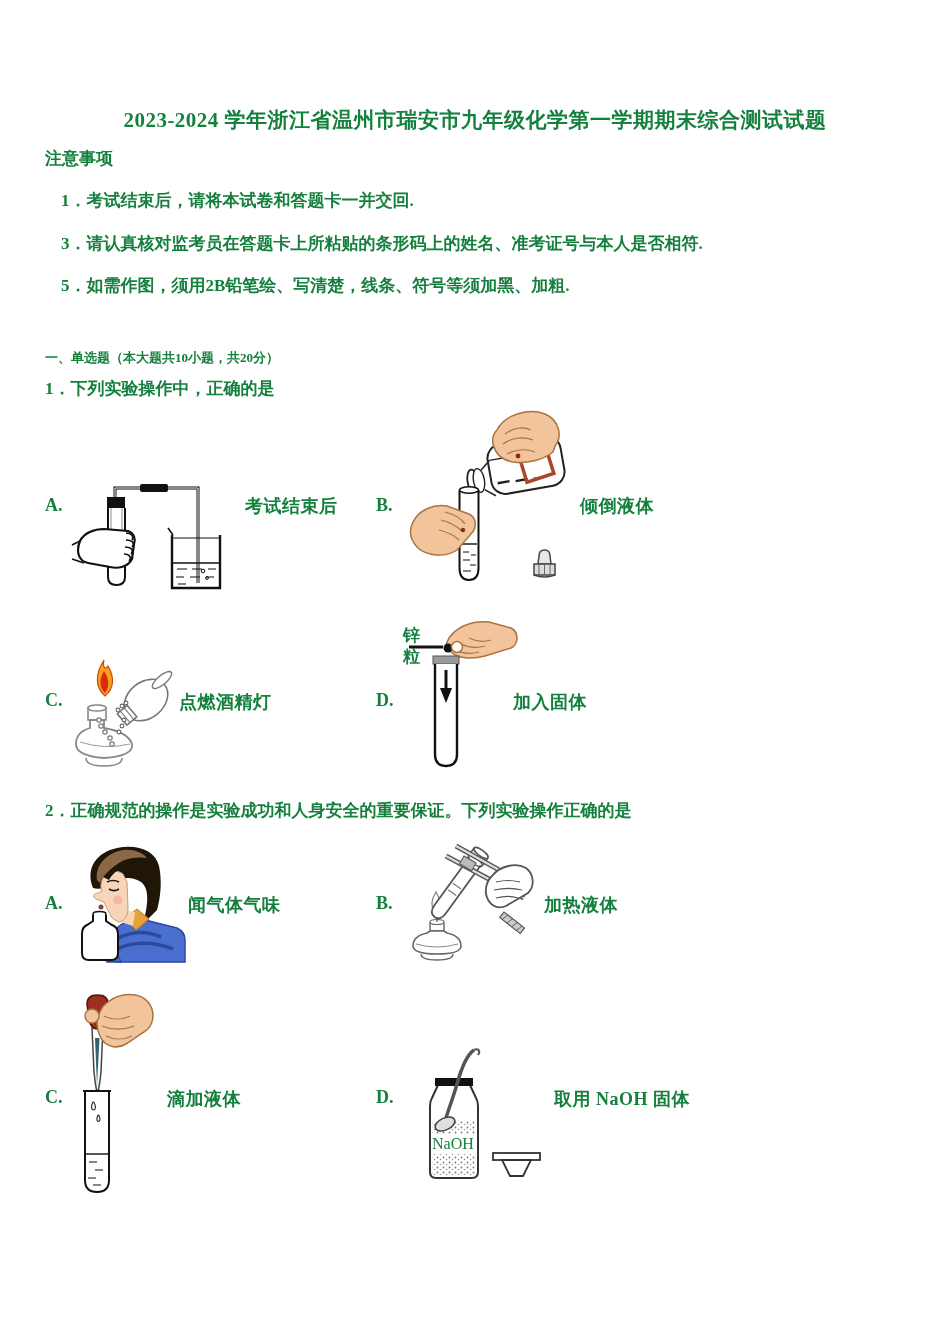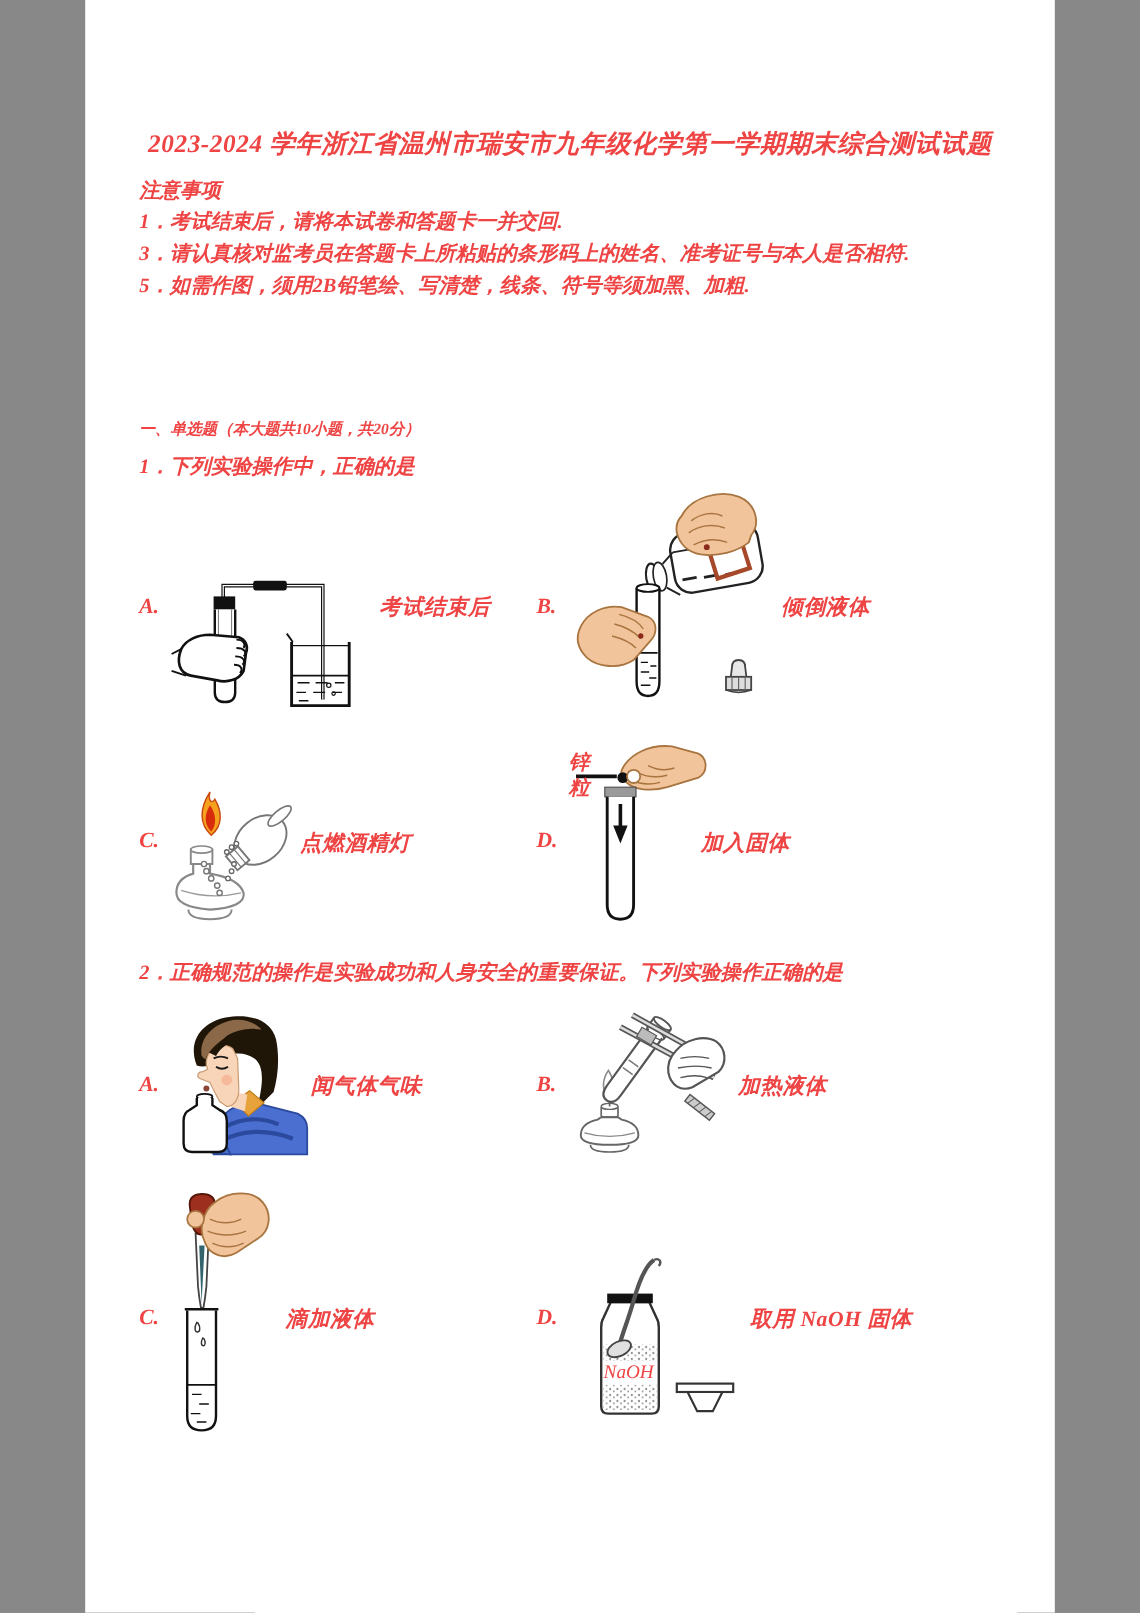--- a/index.html
+++ b/index.html
@@ -1,29 +1,28 @@
 <!DOCTYPE html>
 <html><head>
 <meta charset="utf-8">
 <style>
   html,body{margin:0;padding:0;background:#888;}
   .page{
-    position:relative;width:808px;height:1344px;margin:0 auto;
-    background:#ffffff;color:#ef4444;
+    position:relative;width:950px;height:1344px;margin:0 auto;
+    background:#ffffff;color:#15803d;
     font-family:"Liberation Serif","DejaVu Serif",serif;
     overflow:hidden;
-    font-style:italic;
   }
   .title{
     position:absolute;left:0;top:106px;width:100%;
     text-align:center;font-size:21px;font-weight:700;letter-spacing:.5px;
   }
   .notice-head{position:absolute;left:45px;top:147px;font-size:17px;font-weight:600;}
   .notice{position:absolute;left:45px;top:172px;width:815px;font-size:17px;font-weight:600;line-height:26.5px;}
-  .notice .item{margin:0;}
+  .notice .item{margin:16px;}
   .sec-head{position:absolute;left:45px;top:349px;font-size:13px;font-weight:700;}
   .stem{position:absolute;left:45px;font-size:17px;font-weight:600;white-space:nowrap;}
   .letter{position:absolute;font-size:18px;font-weight:700;}
   .cap{position:absolute;font-size:18px;font-weight:700;white-space:nowrap;letter-spacing:.5px;}
   .fig{position:absolute;}
   .vlabel{position:absolute;width:22px;font-size:17px;font-weight:600;line-height:21px;text-align:left;word-break:break-all;}
   .naoh-label{position:absolute;font-size:16px;font-weight:400;}
 </style>
 </head>
 <body>

